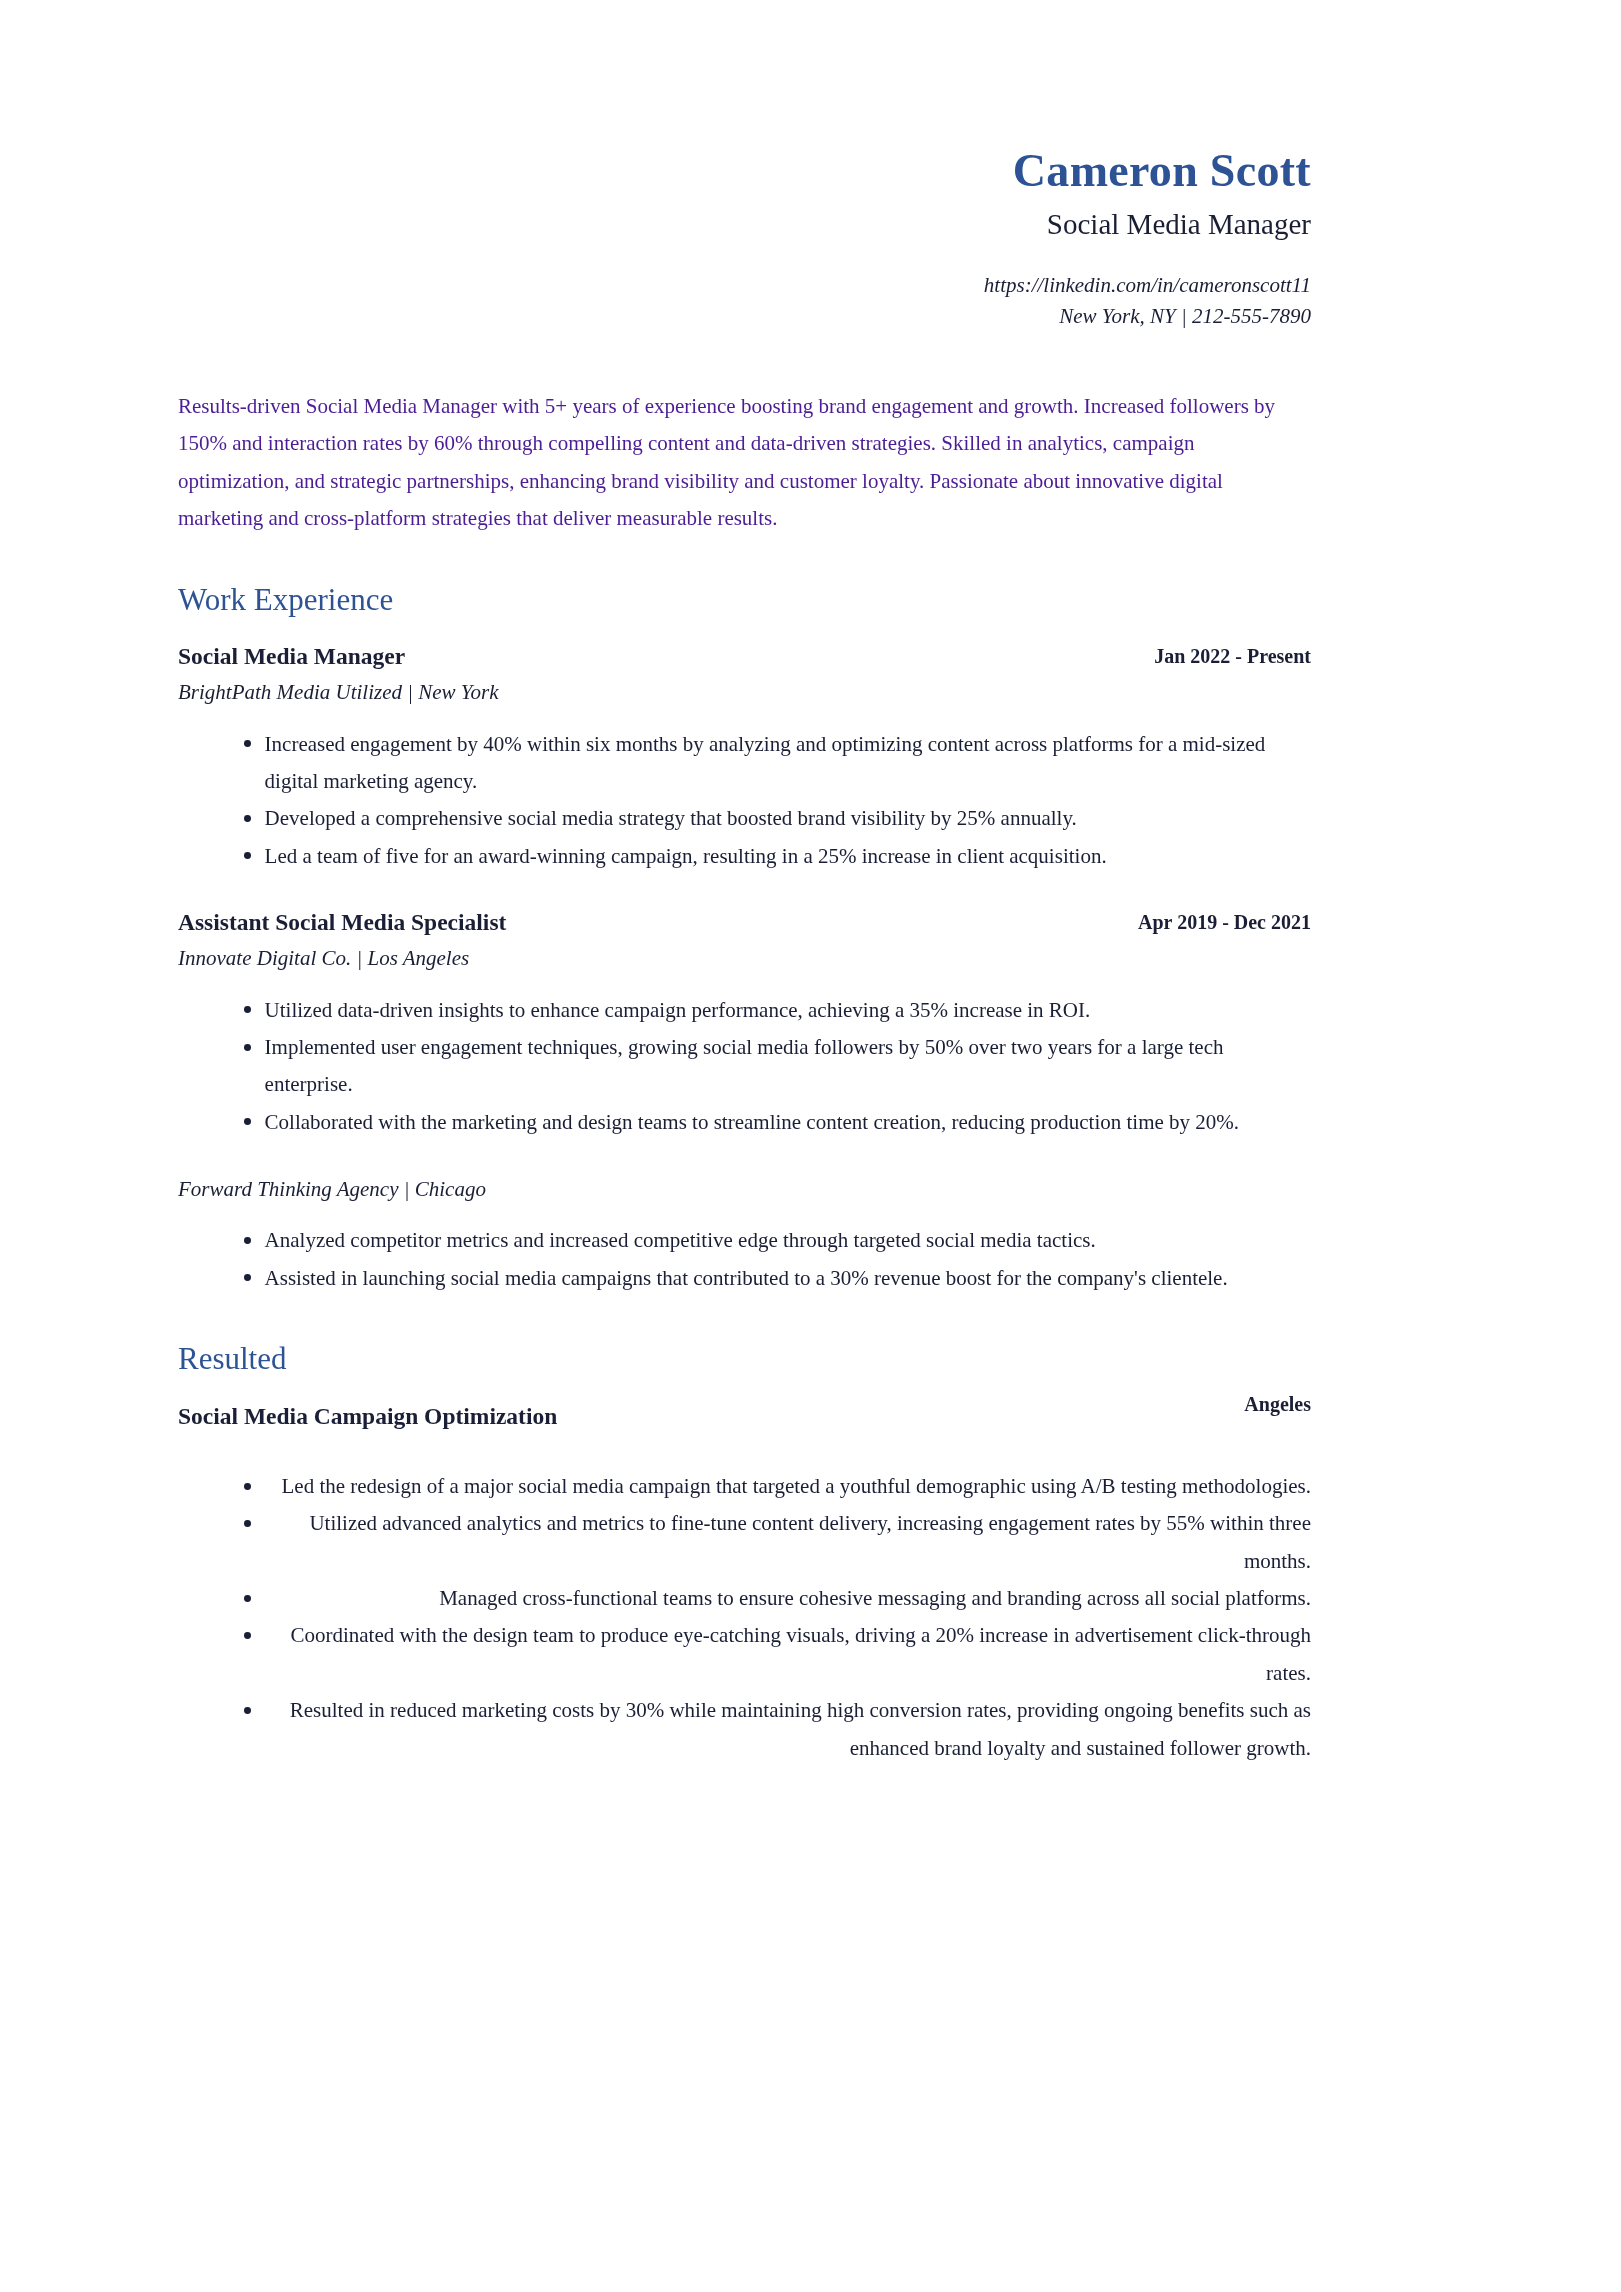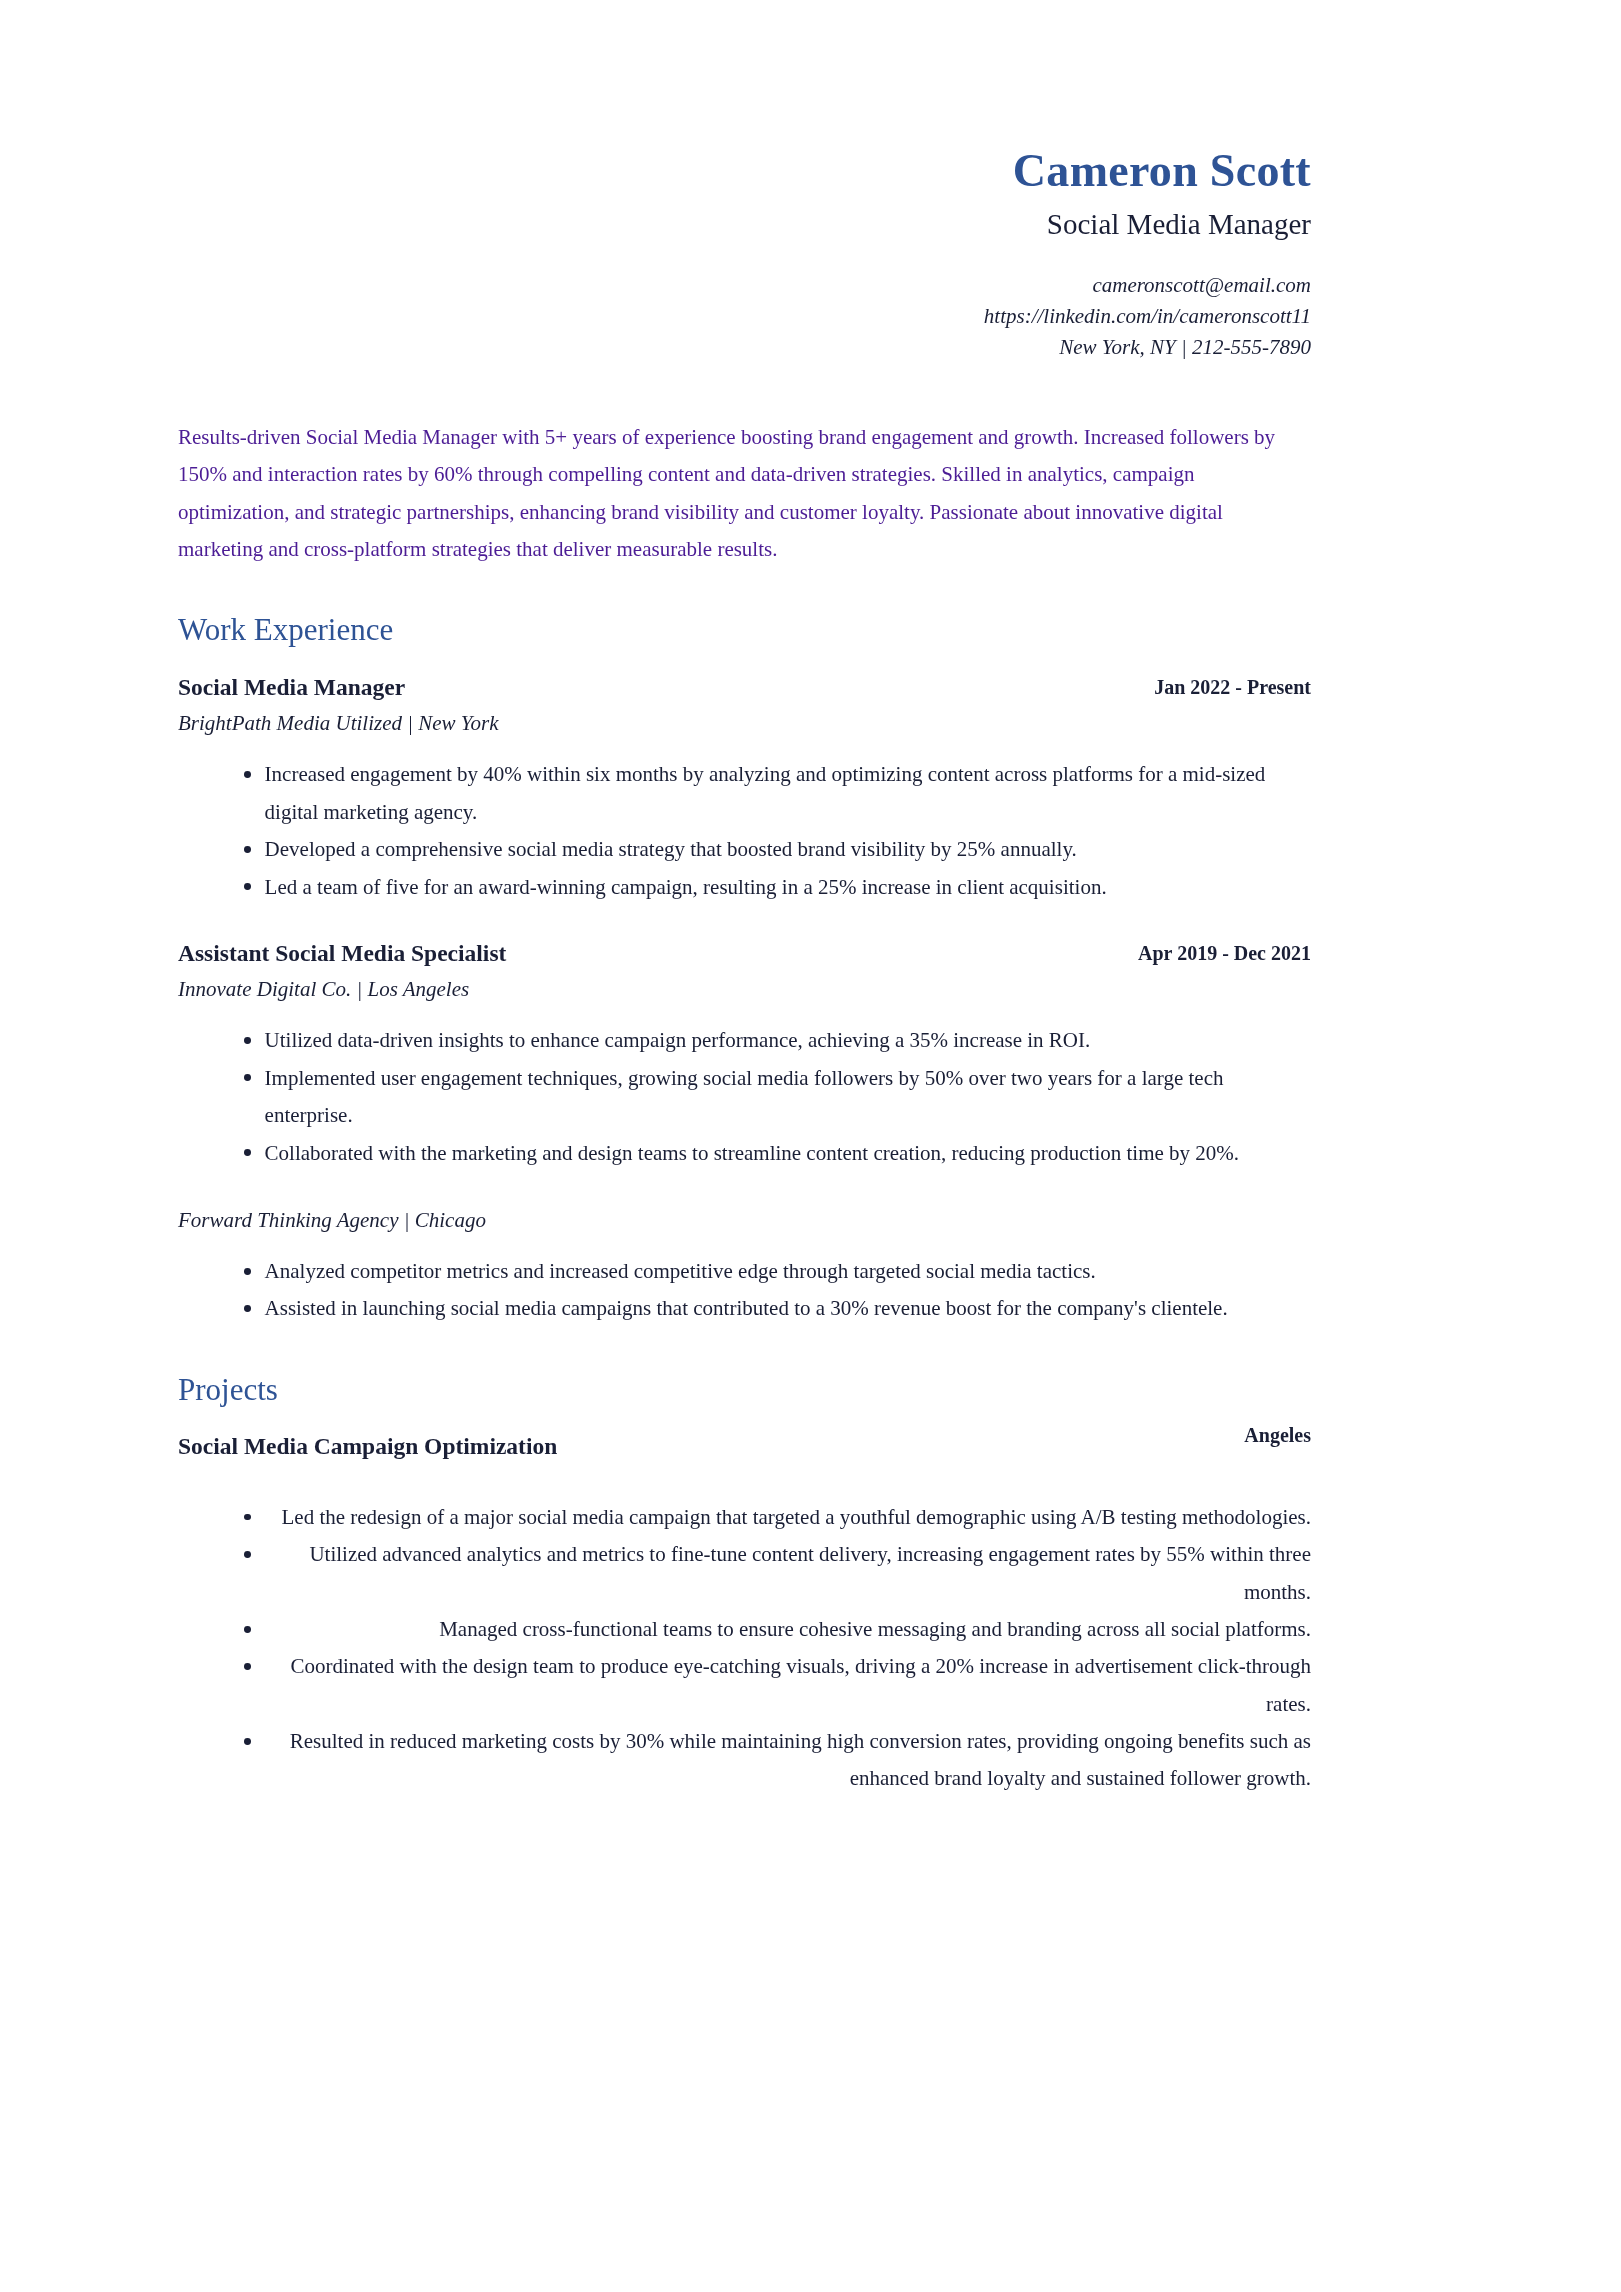--- a/index.html
+++ b/index.html
@@ -147,21 +147,20 @@
 </style>
 </head>
 <body>
 
 <div class="page">
 
   <div class="header">
     <h1 class="name">Cameron Scott</h1>
     <div class="job-title">Social Media Manager</div>
     <div class="contact-block">
-      <div class="contact-line">cameronscott@email.com</div>
       <div class="contact-line">https://linkedin.com/in/cameronscott11</div>
       <div class="contact-line">New York, NY | 212-555-7890</div>
     </div>
   </div>
 
   <div class="summary">Results-driven Social Media Manager with 5+ years of experience boosting brand engagement and growth. Increased followers by 150% and interaction rates by 60% through compelling content and data-driven strategies. Skilled in analytics, campaign optimization, and strategic partnerships, enhancing brand visibility and customer loyalty. Passionate about innovative digital marketing and cross-platform strategies that deliver measurable results.</div>
 
   <div class="section">
     <h2 class="section-title">Work Experience</h2>
 
@@ -194,21 +193,21 @@
     <div class="entry">
       <div class="entry-sub">Forward Thinking Agency | Chicago</div>
       <ul class="bullets">
         <li>Analyzed competitor metrics and increased competitive edge through targeted social media tactics.</li>
         <li>Assisted in launching social media campaigns that contributed to a 30% revenue boost for the company's clientele.</li>
       </ul>
     </div>
   </div>
 
   <div class="section">
-    <h2 class="section-title">Projects</h2>
+    <h2 class="section-title">Resulted</h2>
 
     <div class="entry">
       <div class="entry-head">
         <div class="entry-title">Social Media Campaign Optimization</div>
         <div class="entry-date raised">Angeles</div>
       </div>
       <ul class="bullets extra-gap">
         <li>Led the redesign of a major social media campaign that targeted a youthful demographic using A/B testing methodologies.</li>
         <li>Utilized advanced analytics and metrics to fine-tune content delivery, increasing engagement rates by 55% within three months.</li>
         <li>Managed cross-functional teams to ensure cohesive messaging and branding across all social platforms.</li>

